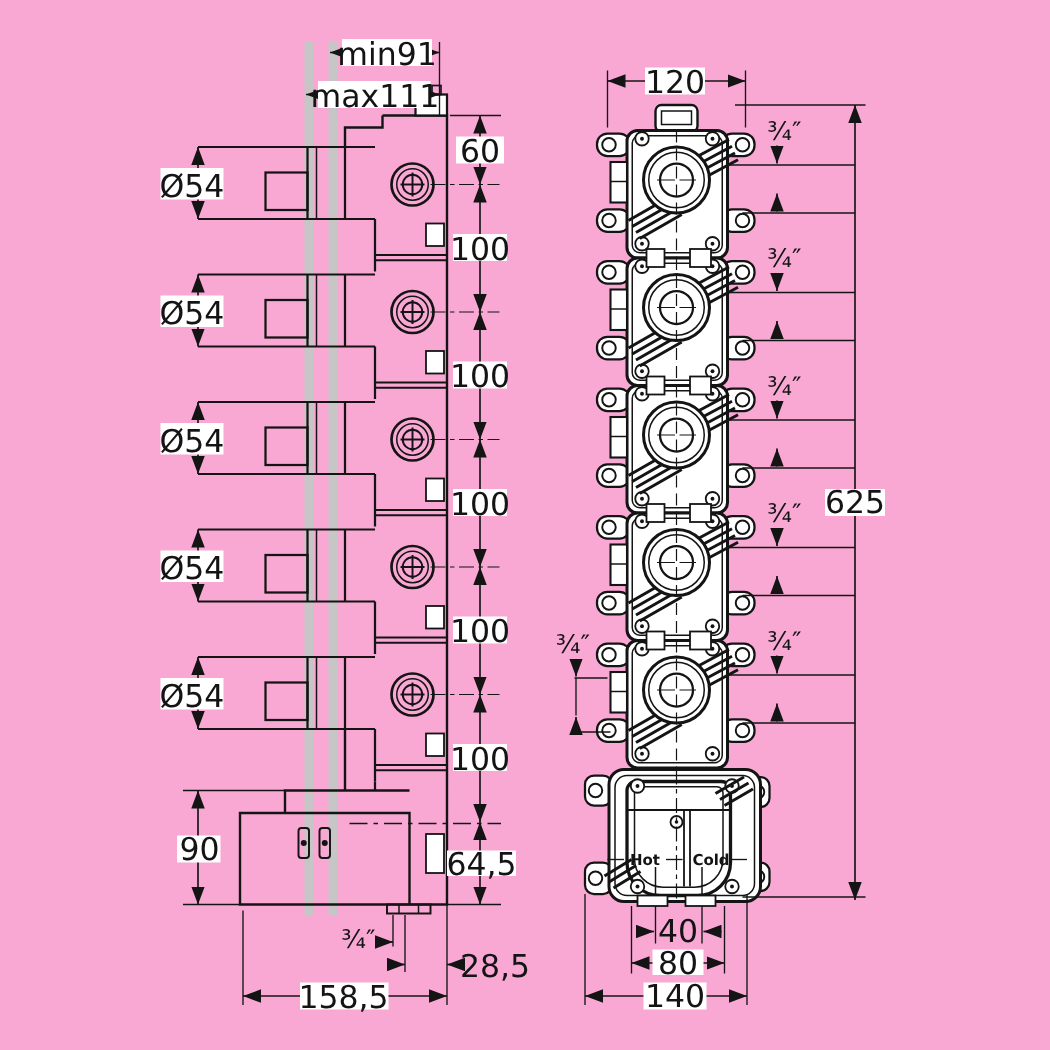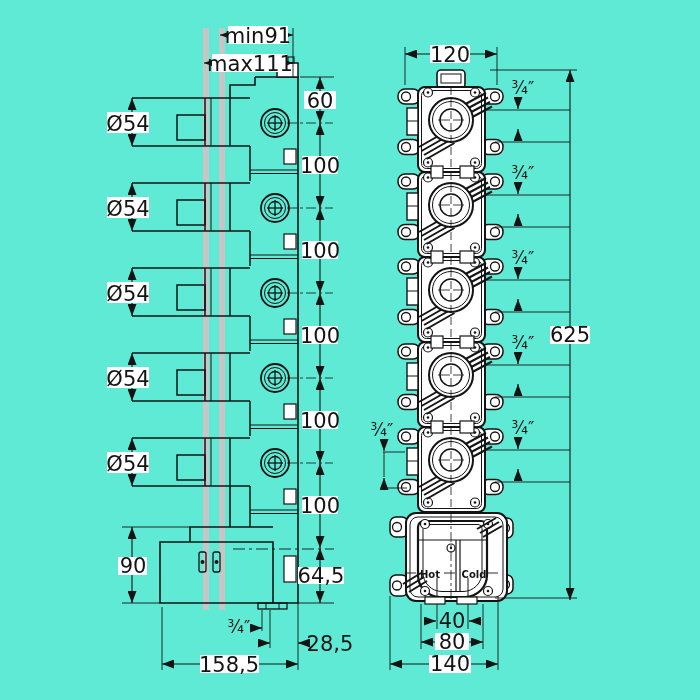--- a/index.html
+++ b/index.html
@@ -1,16 +1,16 @@
 <!DOCTYPE html>
 <html><head>
 <meta charset="utf-8">
 <style>
   html,body{margin:0;padding:0;background:#fff;}
-  .stage{width:700px;height:700px;position:relative;background:#5eead4;}
+  .stage{width:700px;height:700px;position:relative;background:#f9a8d4;}
   svg{display:block;}
   .dimtext{font-family:"DejaVu Sans","Liberation Sans",sans-serif;font-size:21px;fill:#141414;}
   .threadtext{font-family:"DejaVu Sans","Liberation Sans",sans-serif;font-size:17px;fill:#141414;}
   .hctext{font-family:"DejaVu Sans","Liberation Sans",sans-serif;font-size:10px;font-weight:bold;fill:#141414;}
   .ln{stroke:#141414;fill:none;}
 </style>
 </head>
 <body>
 
 <div class="stage">

